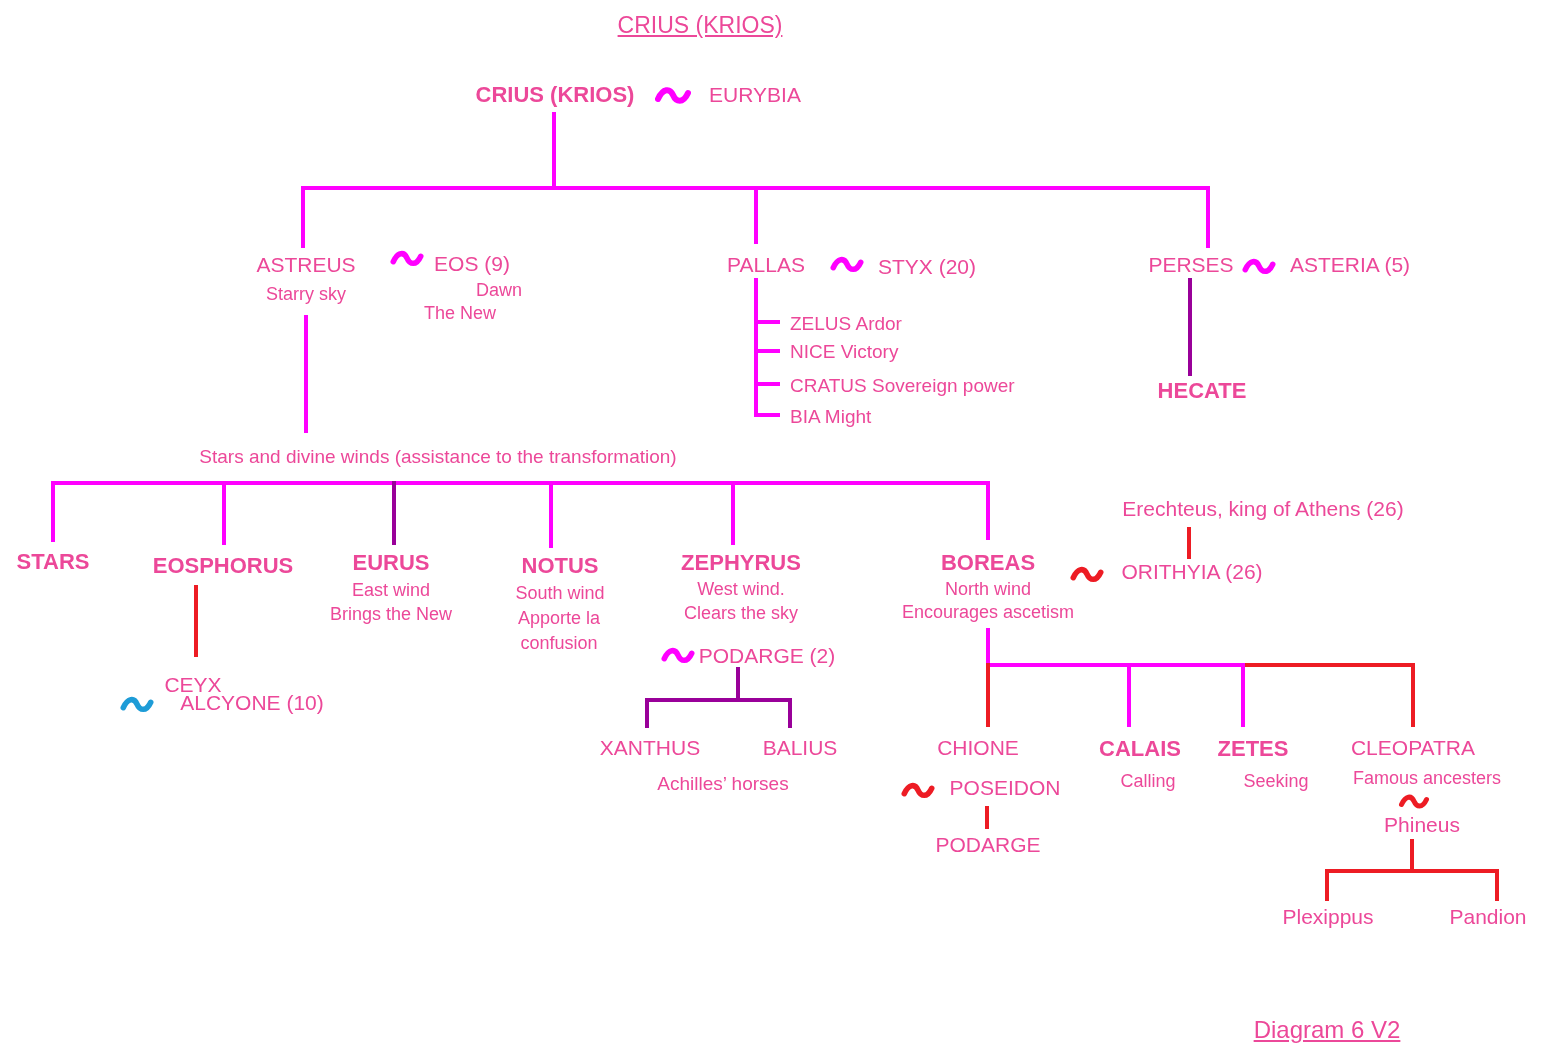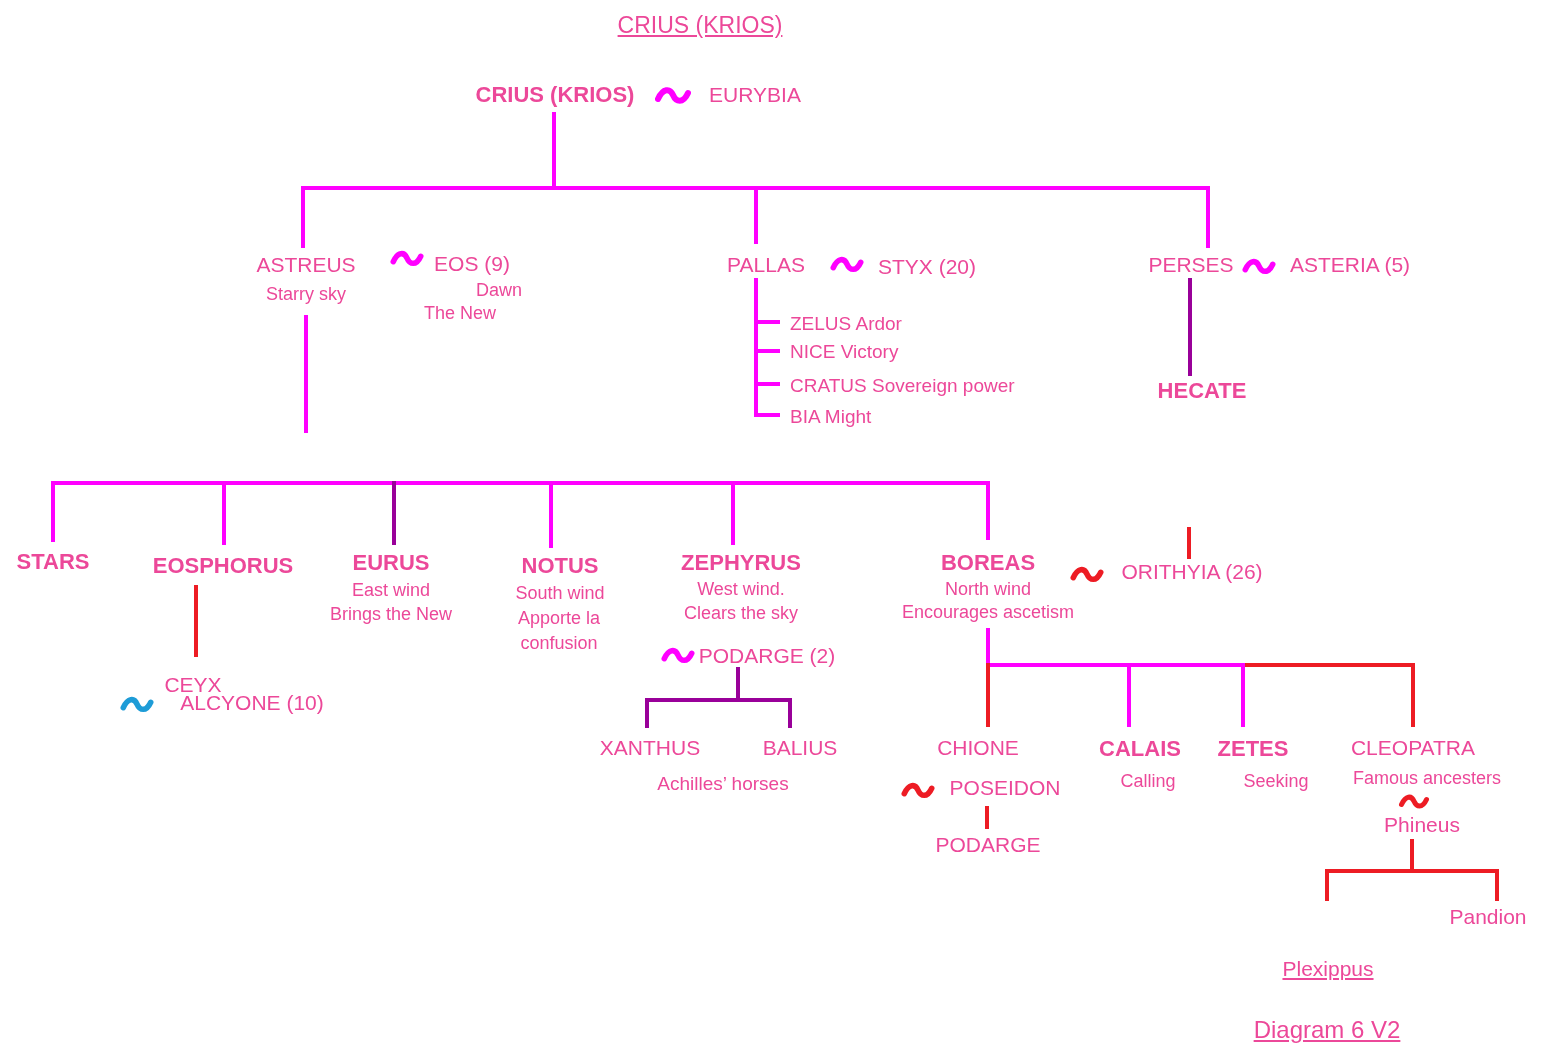--- a/index.html
+++ b/index.html
@@ -132,20 +132,21 @@
   <div class="t" style="left:927px;top:255px;">STYX (20)</div>
   <div class="t m left" style="left:790px;top:313px;">ZELUS Ardor</div>
   <div class="t m left" style="left:790px;top:341px;">NICE Victory</div>
   <div class="t m left" style="left:790px;top:375px;">CRATUS Sovereign power</div>
   <div class="t m left" style="left:790px;top:406px;">BIA Might</div>
 
   <div class="t" style="left:1191px;top:253px;">PERSES</div>
   <div class="t" style="left:1350px;top:253px;">ASTERIA (5)</div>
   <div class="t b" style="left:1202px;top:378px;">HECATE</div>
 
+  <div class="t m" style="left:438px;top:446px;">Stars and divine winds (assistance to the transformation)</div>
 
   <div class="t b" style="left:53px;top:549px;">STARS</div>
 
   <div class="t b" style="left:223px;top:553px;">EOSPHORUS</div>
   <div class="t" style="left:193px;top:665px;margin-top:8px;">CEYX</div>
   <div class="t" style="left:252px;top:691px;">ALCYONE (10)</div>
 
   <div class="t b" style="left:391px;top:550px;">EURUS</div>
   <div class="t s" style="left:391px;top:580px;">East wind</div>
   <div class="t s" style="left:391px;top:604px;">Brings the New</div>
@@ -159,33 +160,34 @@
   <div class="t s" style="left:741px;top:579px;">West wind.</div>
   <div class="t s" style="left:741px;top:603px;">Clears the sky</div>
   <div class="t" style="left:767px;top:644px;">PODARGE (2)</div>
   <div class="t" style="left:650px;top:736px;">XANTHUS</div>
   <div class="t" style="left:800px;top:736px;">BALIUS</div>
   <div class="t m" style="left:723px;top:773px;">Achilles’ horses</div>
 
   <div class="t b" style="left:988px;top:550px;">BOREAS</div>
   <div class="t s" style="left:988px;top:579px;">North wind</div>
   <div class="t s" style="left:988px;top:602px;">Encourages ascetism</div>
+  <div class="t" style="left:1263px;top:497px;">Erechteus, king of Athens (26)</div>
   <div class="t" style="left:1192px;top:560px;">ORITHYIA (26)</div>
 
   <div class="t" style="left:978px;top:736px;">CHIONE</div>
   <div class="t" style="left:1005px;top:776px;">POSEIDON</div>
   <div class="t" style="left:988px;top:833px;">PODARGE</div>
 
   <div class="t b" style="left:1140px;top:736px;">CALAIS</div>
   <div class="t s" style="left:1148px;top:771px;">Calling</div>
 
   <div class="t b" style="left:1253px;top:736px;">ZETES</div>
   <div class="t s" style="left:1276px;top:771px;">Seeking</div>
 
   <div class="t" style="left:1413px;top:736px;">CLEOPATRA</div>
   <div class="t s" style="left:1427px;top:768px;">Famous ancesters</div>
   <div class="t" style="left:1422px;top:813px;">Phineus</div>
-  <div class="t" style="left:1328px;top:957px;text-decoration:underline;">Plexippus</div>
+  <div class="t" style="left:1328px;top:905px;">Plexippus</div>
   <div class="t" style="left:1488px;top:905px;">Pandion</div>
 
   <div class="t u" style="left:1327px;top:1016px;font-size:24px;">Diagram 6 V2</div>
 
 </div>
 
 </body></html>

